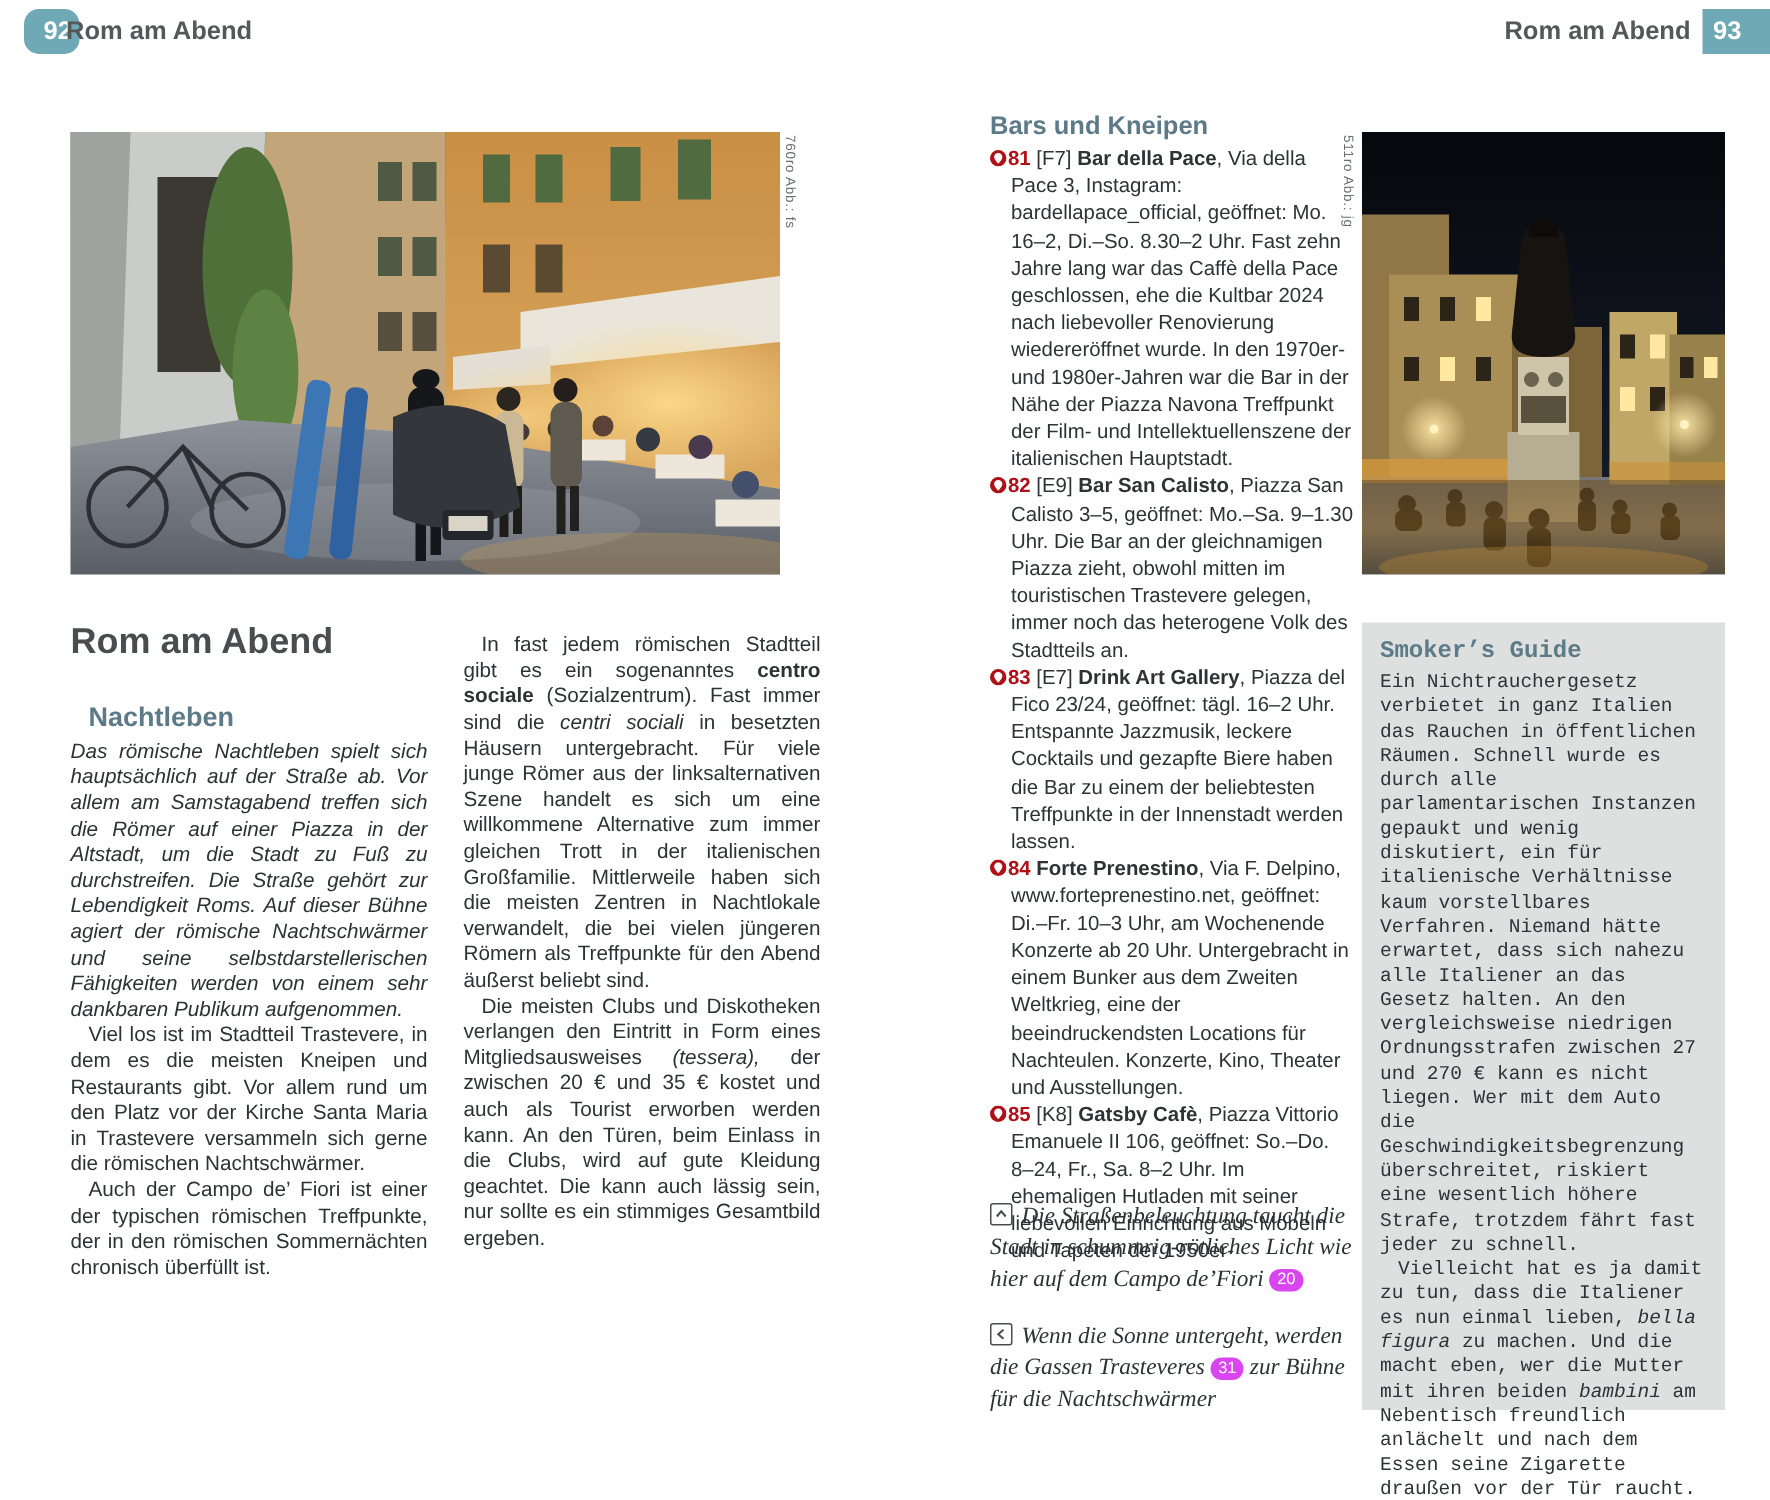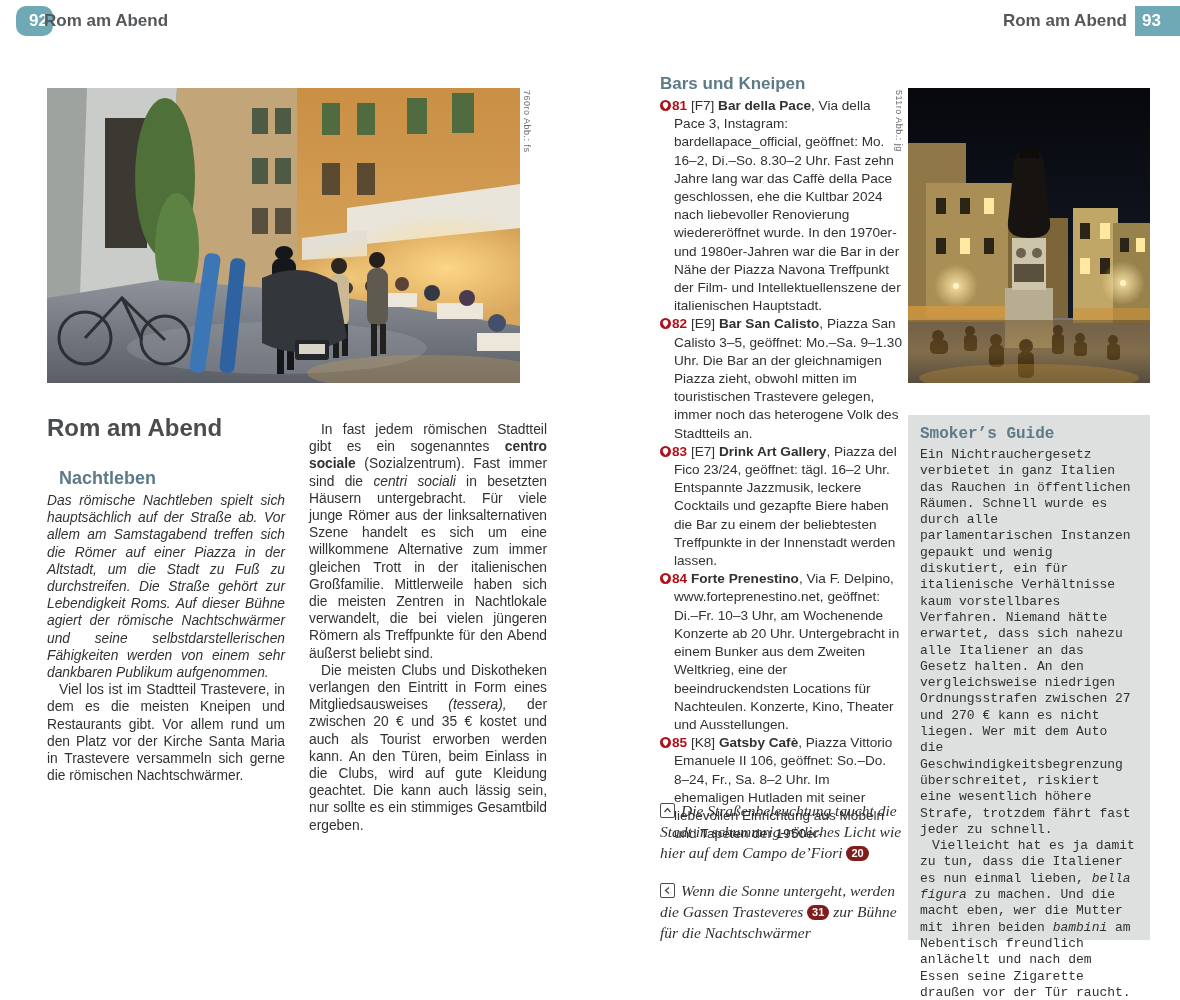--- a/index.html
+++ b/index.html
@@ -39,21 +39,21 @@
   .marker{display:inline-block;width:11px;height:11px;vertical-align:-1px;margin-right:1px;}
   
   .caption{position:absolute;left:660px;width:244px;font-family:"Liberation Serif",serif;
            font-style:italic;font-size:15.5px;line-height:21px;color:#2f3234;}
   .cap1{top:800px;}
   .cap2{top:880px;}
   .capicon{display:inline-block;width:13px;height:13px;border:1px solid #4a4d50;border-radius:2px;
            vertical-align:-2px;margin-right:6px;position:relative;}
   .capicon svg{position:absolute;left:0;top:0;}
   .run-badge{display:inline-block;font-family:"Liberation Sans",sans-serif;font-style:normal;
-             font-weight:bold;font-size:11px;line-height:15px;color:#fff;background:#7f1d1d;
+             font-weight:normal;font-size:11px;line-height:15px;color:#fff;background:#d946ef;
              border-radius:9px;padding:0 5px;vertical-align:1px;}
   
   .smokerbox{position:absolute;left:908px;top:415px;width:242px;height:525px;background:#dedfdf;
              box-sizing:border-box;padding:10px 12px;font-family:Liberation Mono, monospace;}
   .smokerbox h3{margin:0 0 4px 0;font-size:16px;}
   .smokerbox p{margin:0;font-size:13px;line-height:16.3px;text-align:left;}
   .smokerbox p.ind{text-indent:12px;}
 </style>
 </head>
 <body>
@@ -241,20 +241,21 @@
     </svg>
   </div>
   <div class="credit" style="left:894px;top:90px;">511ro Abb.: jg</div>
 
   <h1 class="book-title" style="margin:0;">Rom am Abend</h1>
   <h2 class="sect nachtleben" style="margin:12px;">Nachtleben</h2>
 
   <div class="col col1">
     <p class="intro">Das römische Nachtleben spielt sich hauptsächlich auf der Straße ab. Vor allem am Samstagabend treffen sich die Römer auf einer Piazza in der Altstadt, um die Stadt zu Fuß zu durchstreifen. Die Straße gehört zur Lebendigkeit Roms. Auf dieser Bühne agiert der römische Nachtschwärmer und seine selbstdarstellerischen Fähigkeiten werden von einem sehr dankbaren Publikum aufgenommen.</p>
     <p class="ind">Viel los ist im Stadtteil Trastevere, in dem es die meisten Kneipen und Restaurants gibt. Vor allem rund um den Platz vor der Kirche Santa Maria in Trastevere versammeln sich gerne die römischen Nachtschwärmer.</p>
+    <p class="ind">Auch der Campo de’ Fiori ist einer der typischen römischen Treffpunkte, der in den römischen Sommernächten chronisch überfüllt ist.</p>
   </div>
 
   <div class="col col2">
     <p class="ind"><span>In fast jedem römischen Stadtteil gibt es ein sogenanntes </span><span class="run-b">centro sociale</span><span> (Sozialzentrum). Fast immer sind die </span><span class="run-i">centri sociali</span><span> in besetzten Häusern untergebracht. Für viele junge Römer aus der linksalternativen Szene handelt es sich um eine willkommene Alternative zum immer gleichen Trott in der italienischen Großfamilie. Mittlerweile haben sich die meisten Zentren in Nachtlokale verwandelt, die bei vielen jüngeren Römern als Treffpunkte für den Abend äußerst beliebt sind.</span></p>
     <p class="ind"><span>Die meisten Clubs und Diskotheken verlangen den Eintritt in Form eines Mitgliedsausweises </span><span class="run-i">(tessera),</span><span> der zwischen 20 € und 35 € kostet und auch als Tourist erworben werden kann. An den Türen, beim Einlass in die Clubs, wird auf gute Kleidung geachtet. Die kann auch lässig sein, nur sollte es ein stimmiges Gesamtbild ergeben.</span></p>
   </div>
 
   <h2 class="sect bars" style="margin:0;">Bars und Kneipen</h2>
 
   <div class="entries">

